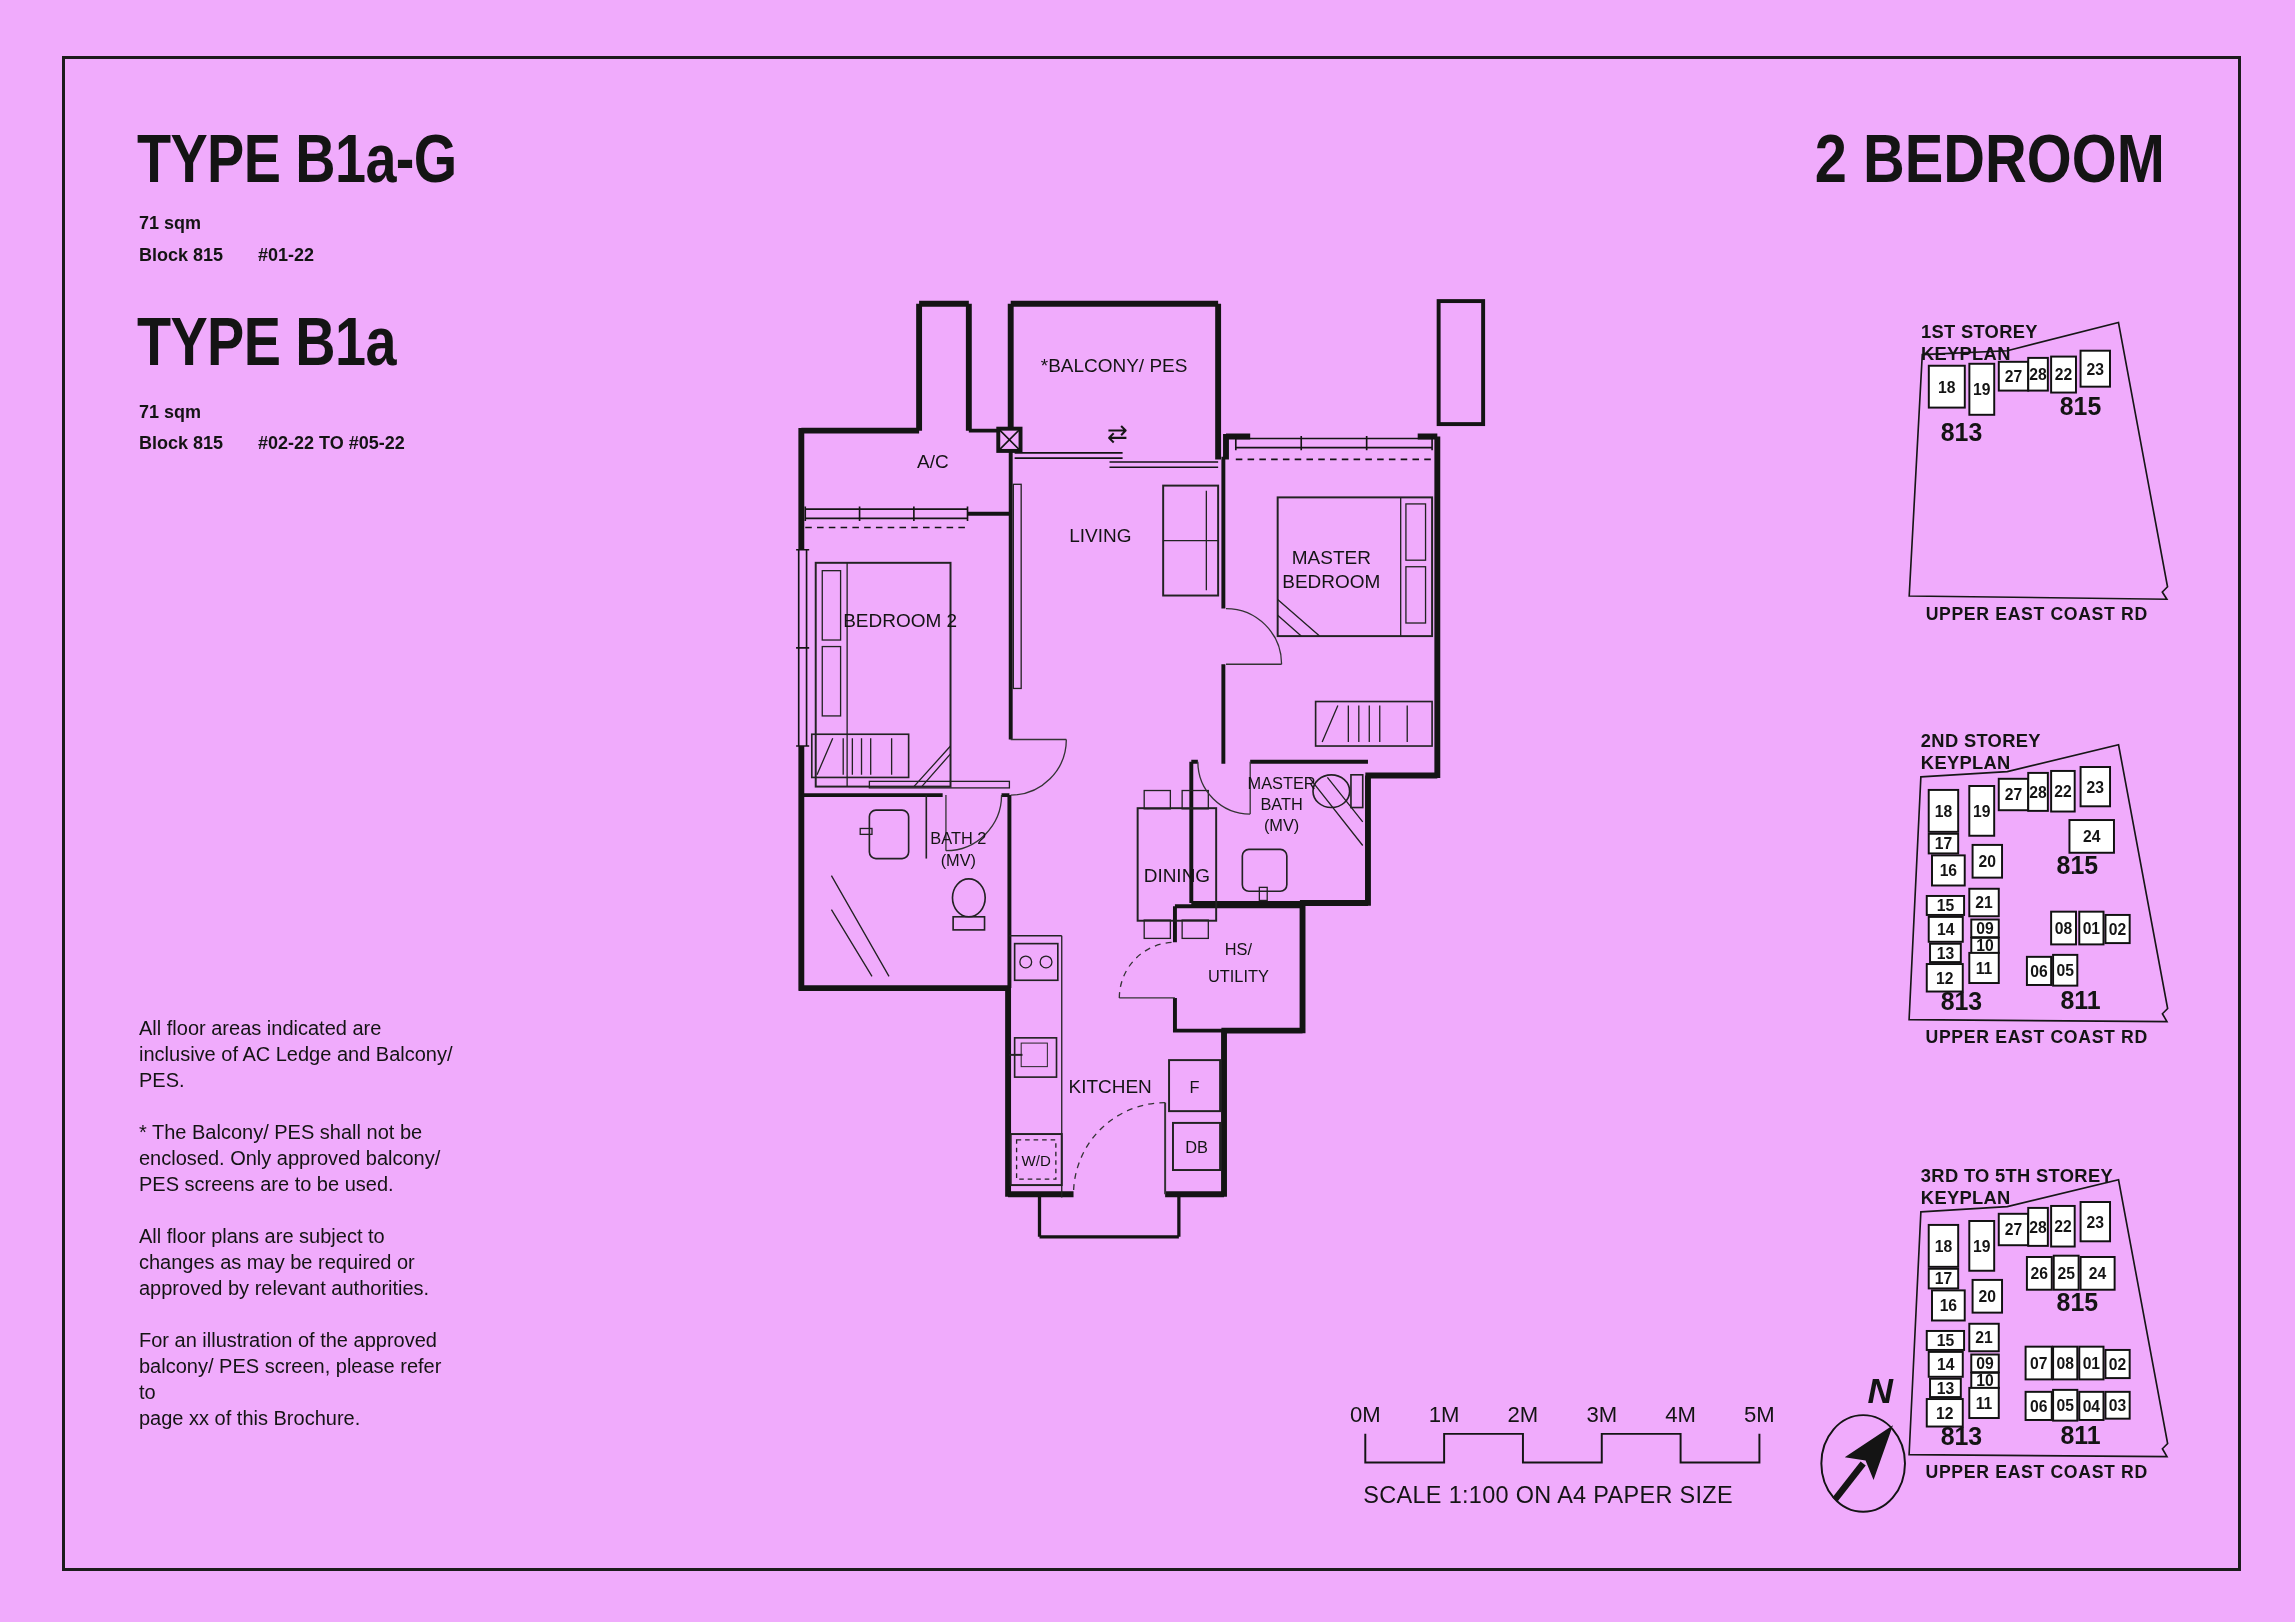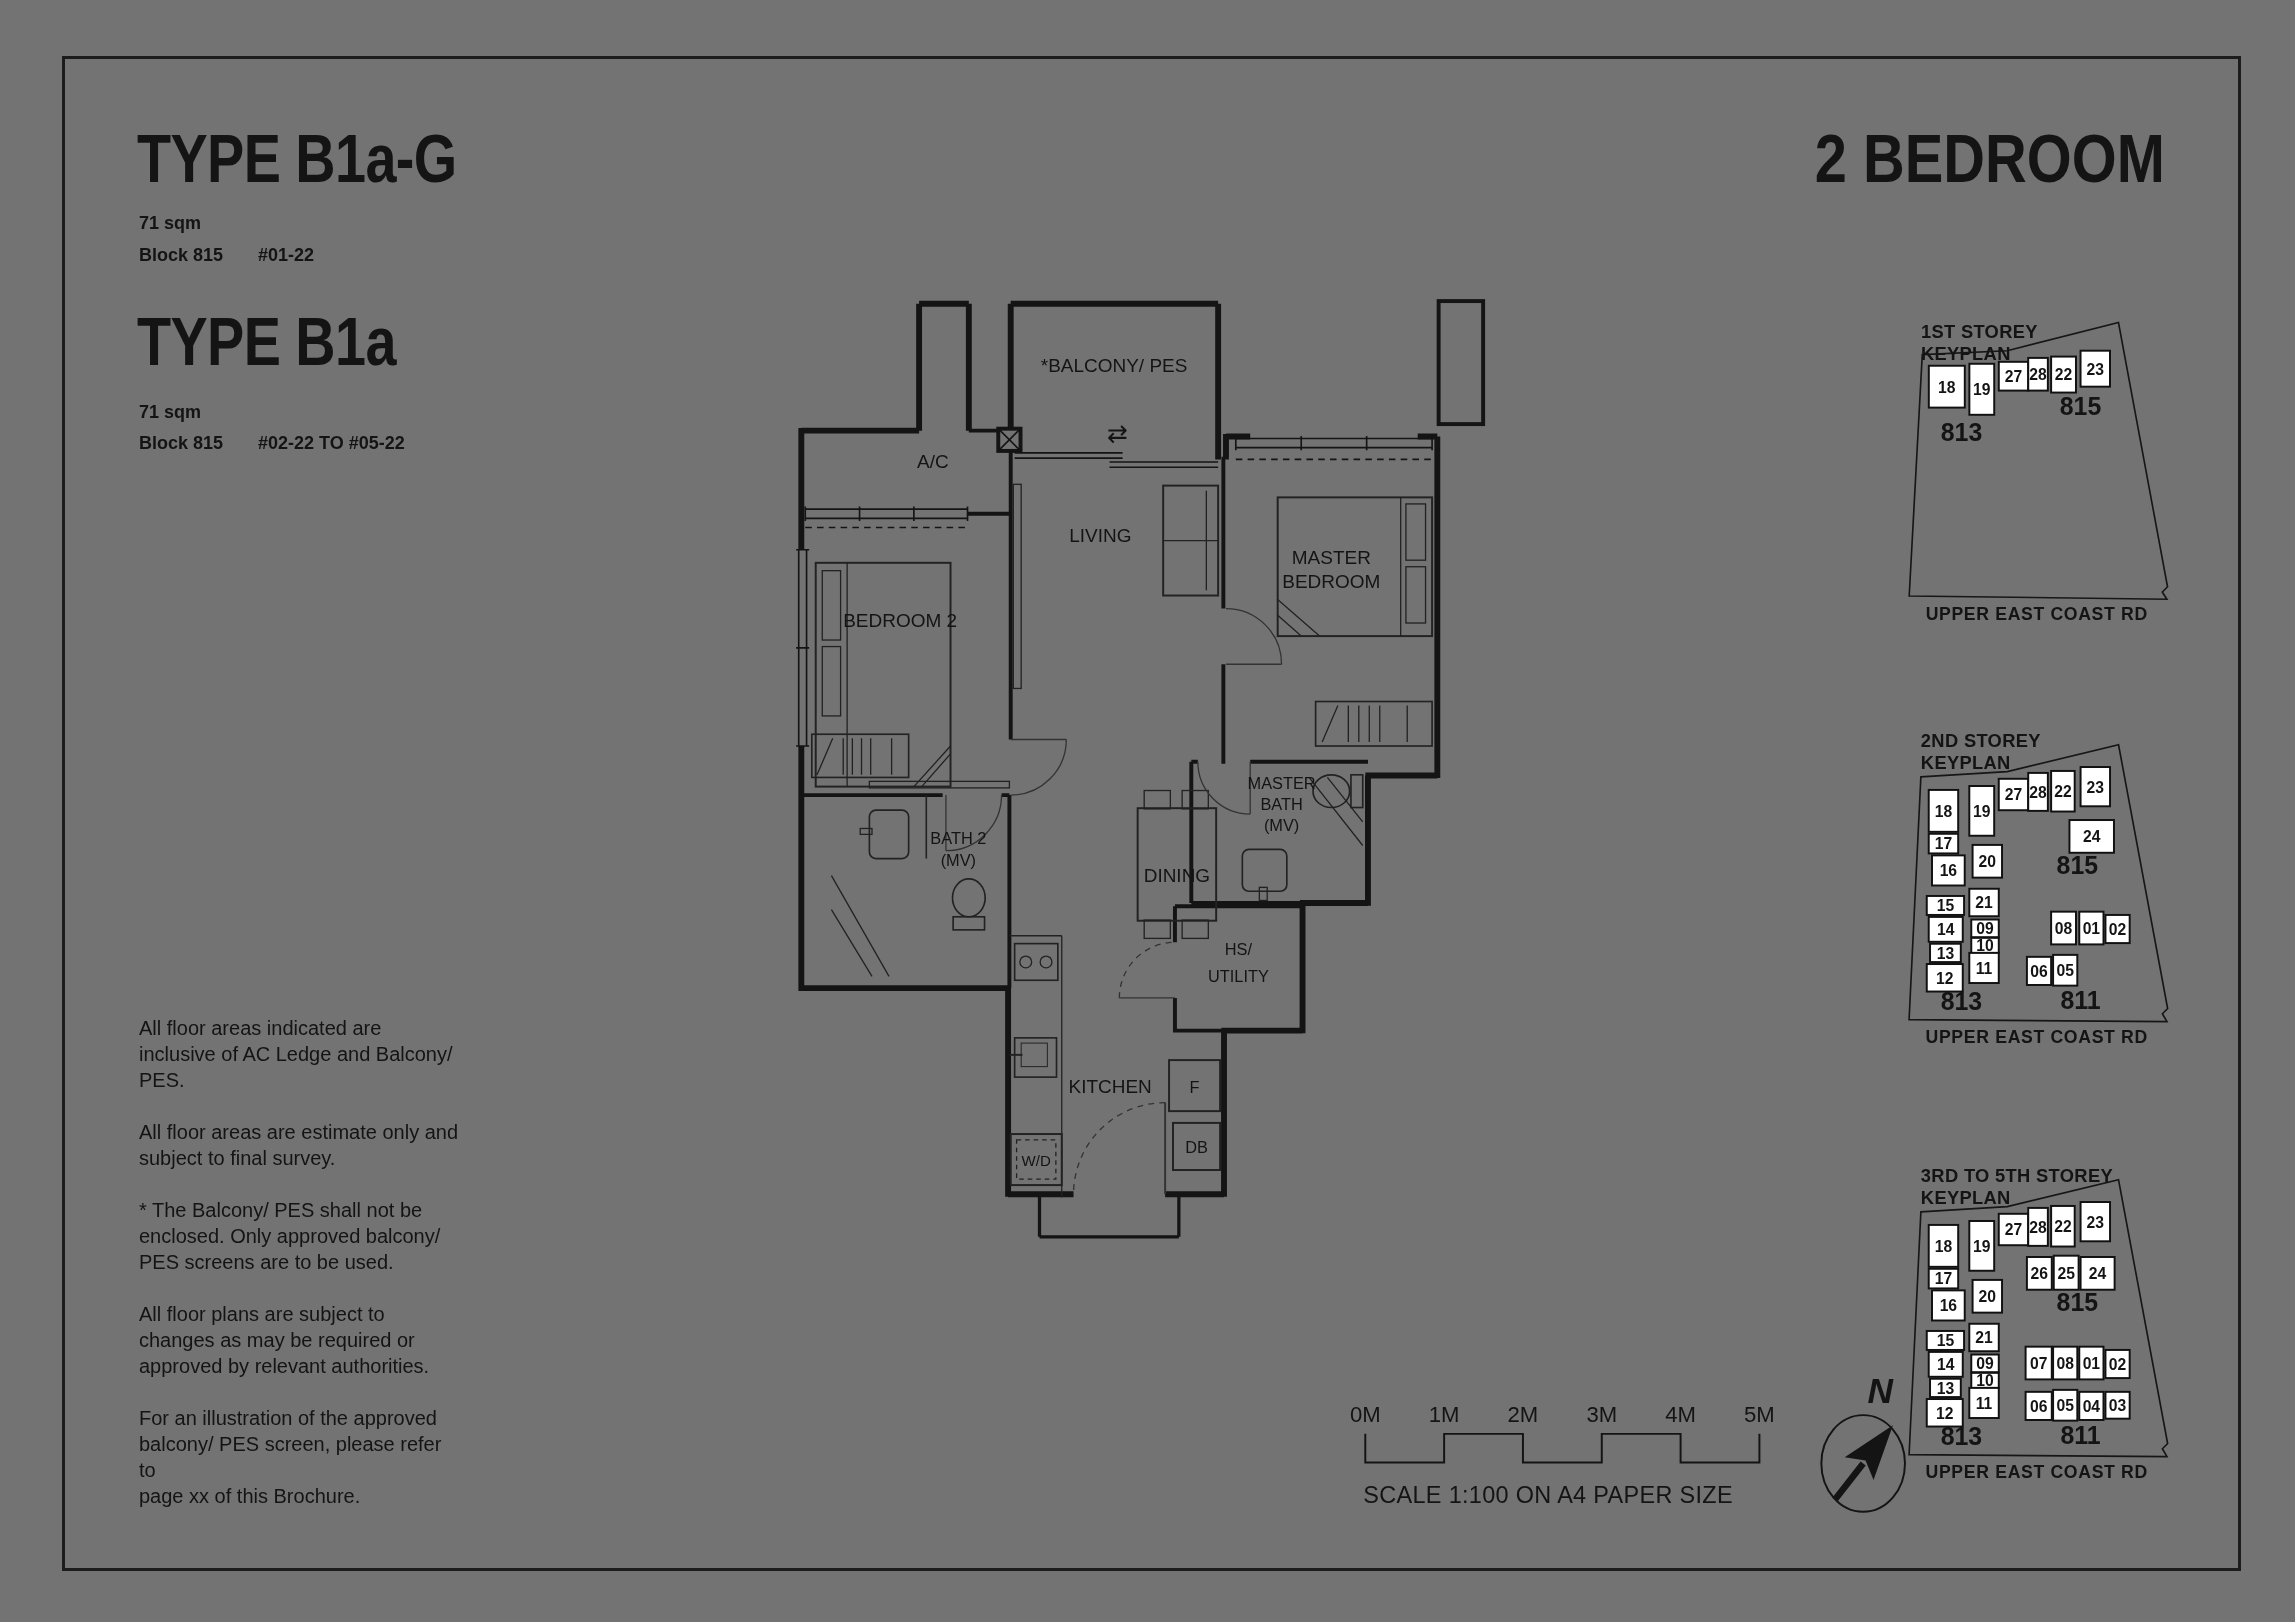--- a/index.html
+++ b/index.html
@@ -1,16 +1,16 @@
 <!DOCTYPE html>
 <html style="font-size:10.5px"><head>
 <meta charset="utf-8">
 <style>
   html,body{margin:0;padding:0;background:#e8e8e8;}
-  #page{position:relative;width:2295px;height:1622px;background:#737373;font-family:"Liberation Sans",sans-serif;color:#141414;overflow:hidden;}
+  #page{position:relative;width:2295px;height:1622px;background:#f0abfc;font-family:"Liberation Sans",sans-serif;color:#141414;overflow:hidden;}
   #frame{position:absolute;left:62px;top:56px;width:2173px;height:1509px;border:3.3px solid #1c1c1c;}
   .big-title{position:absolute;font-weight:bold;font-size:68px;line-height:68px;white-space:nowrap;transform:scaleX(.82);transform-origin:left center;letter-spacing:-0.7px;}
   .spec{position:absolute;font-weight:bold;font-size:18px;white-space:nowrap;}
   .spec .stack{margin-left:35px;}
   #category{position:absolute;right:130px;top:124px;font-weight:bold;font-size:68px;line-height:68px;white-space:nowrap;transform:scaleX(.85);transform-origin:right center;}
   #notes{position:absolute;left:139px;top:1015px;width:327px;font-size:20px;line-height:26px;}
   #notes p{margin:0 7px 26px 0;white-space:pre-line;}
   svg text{fill:#141414;}
   .rm{font-size:29px;text-anchor:middle;}
   .rm-s{font-size:25px;text-anchor:middle;}
@@ -41,22 +41,20 @@
   <div class="spec" style="left:139px;top:433px;">
     <span>Block 815</span><span class="stack">#02-22 TO #05-22</span>
   </div>
 
   <div id="category">2 BEDROOM</div>
 
   <div id="notes">
     <p>All floor areas indicated are
 inclusive of AC Ledge and Balcony/
 PES.</p>
-    <p>All floor areas are estimate only and
-subject to final survey.</p>
     <p>* The Balcony/ PES shall not be
 enclosed. Only approved balcony/
 PES screens are to be used.</p>
     <p>All floor plans are subject to
 changes as may be required or
 approved by relevant authorities.</p>
     <p>For an illustration of the approved
 balcony/ PES screen, please refer to
 page xx of this Brochure.</p>
   </div>

